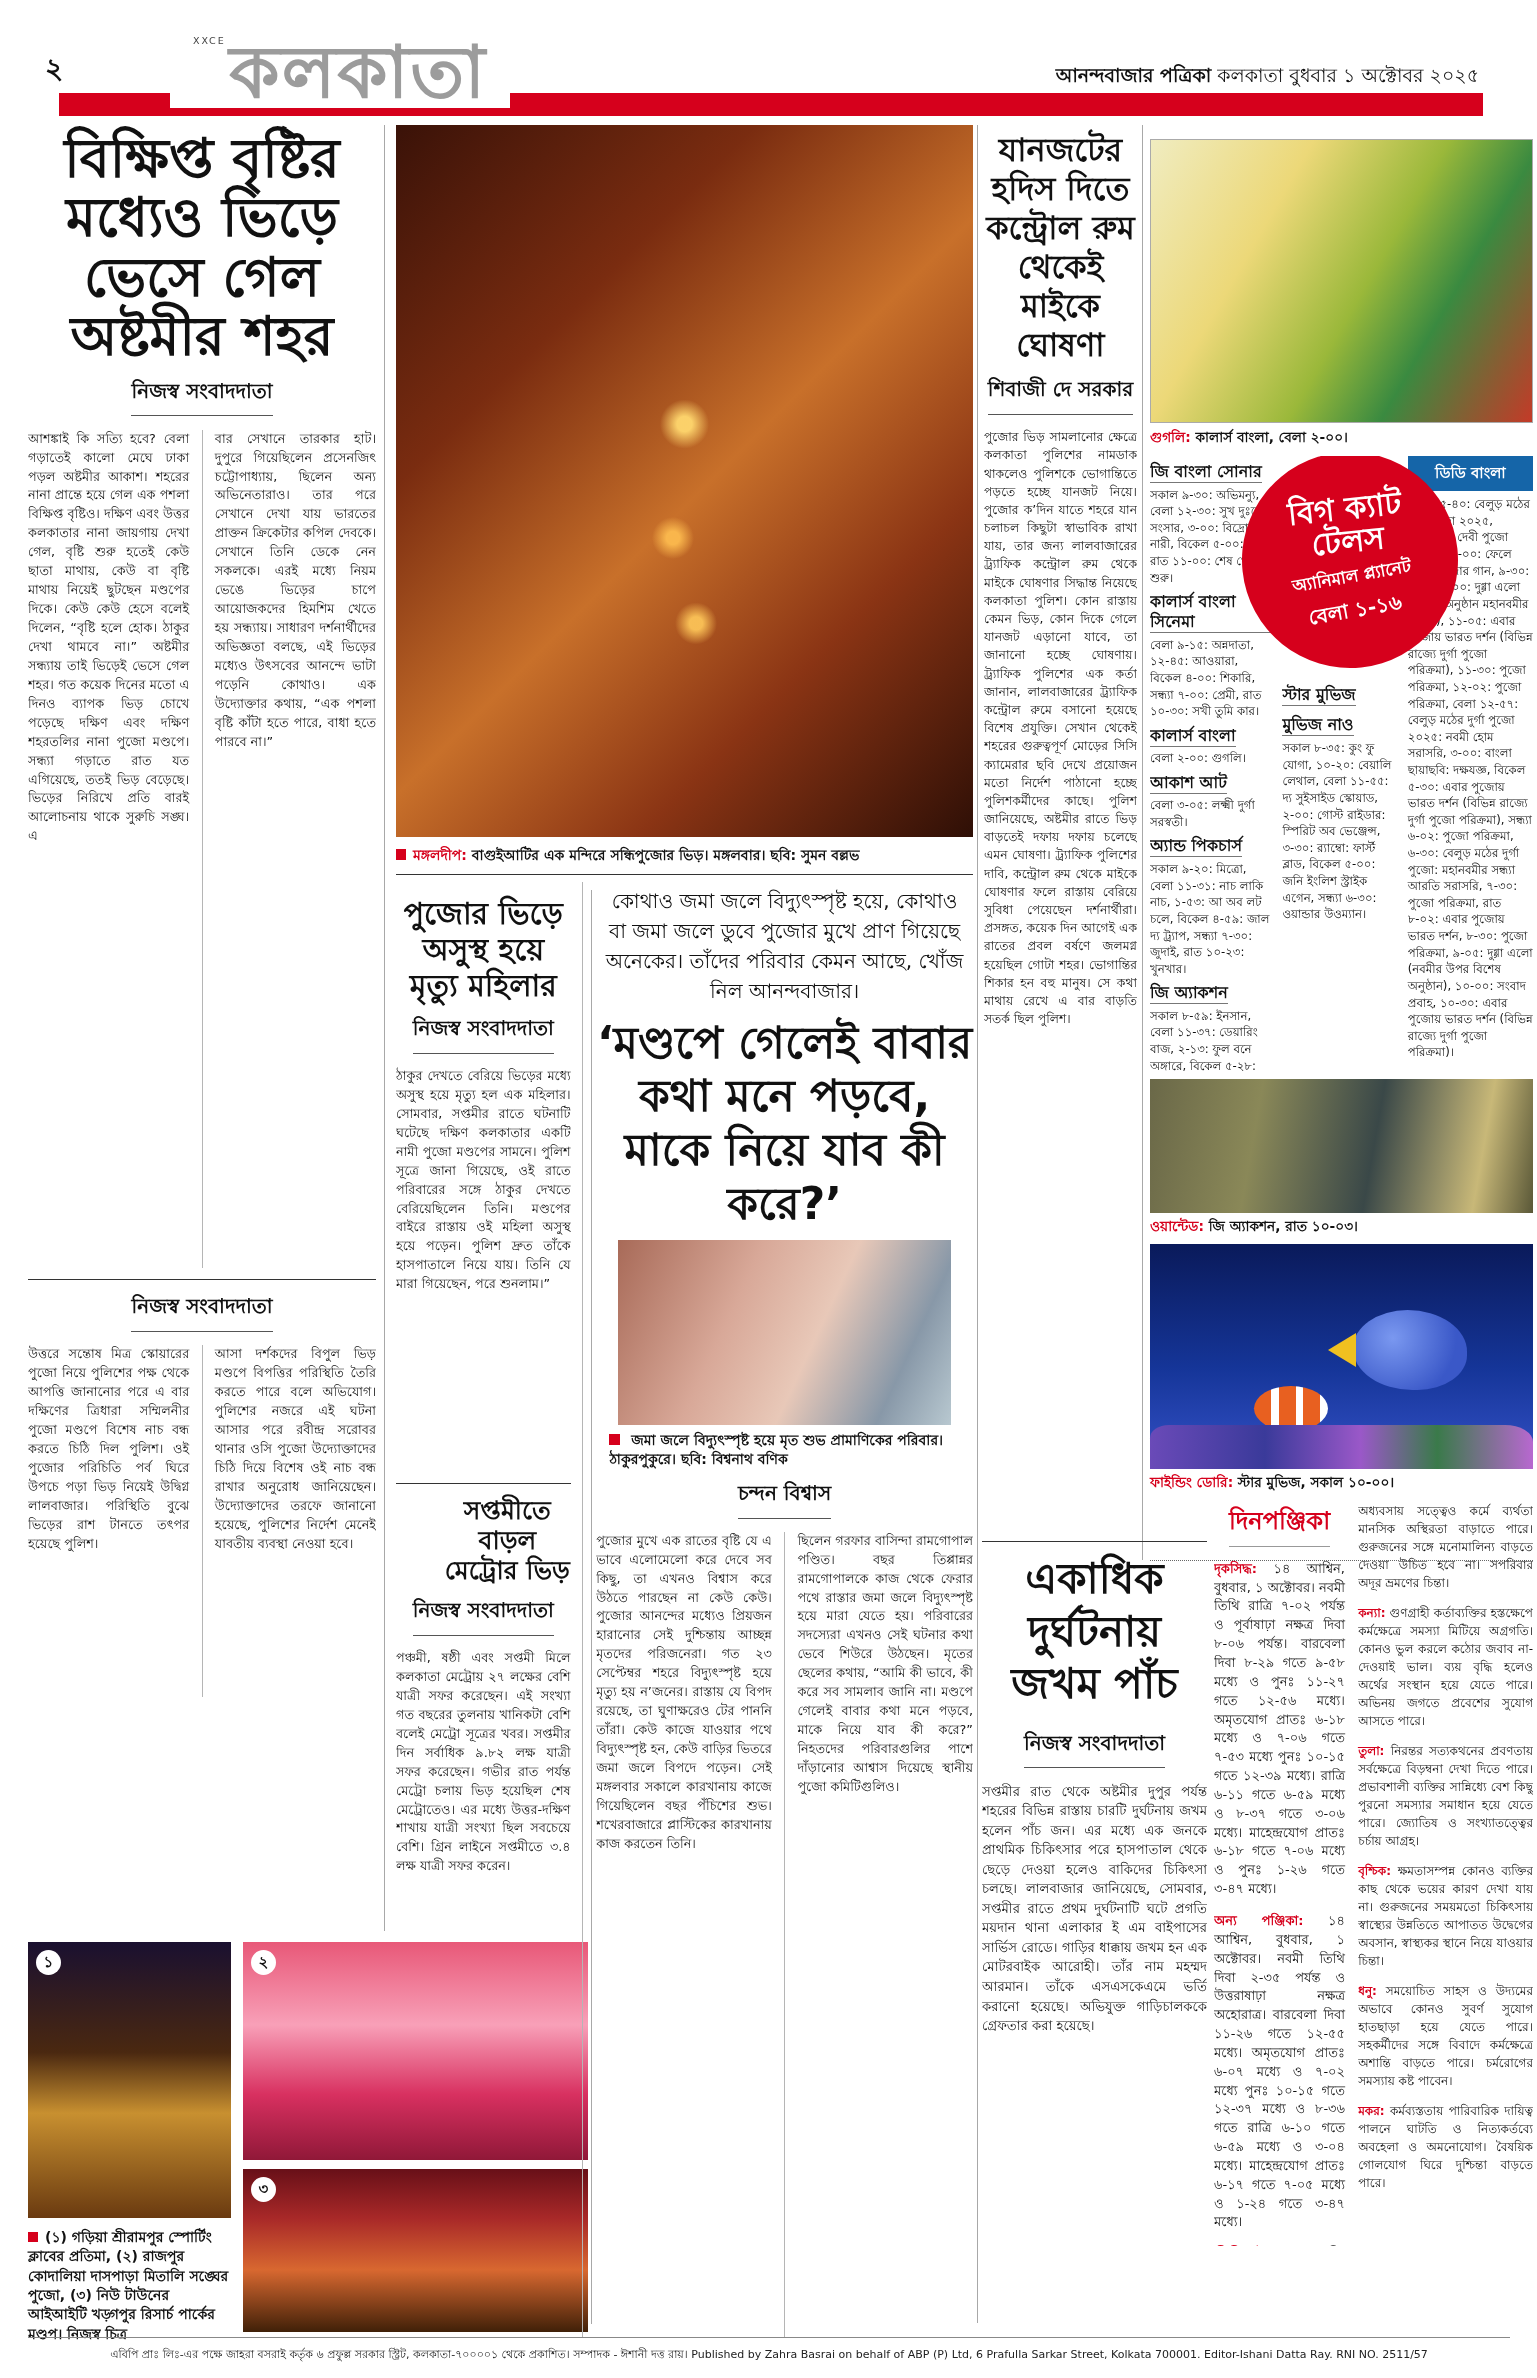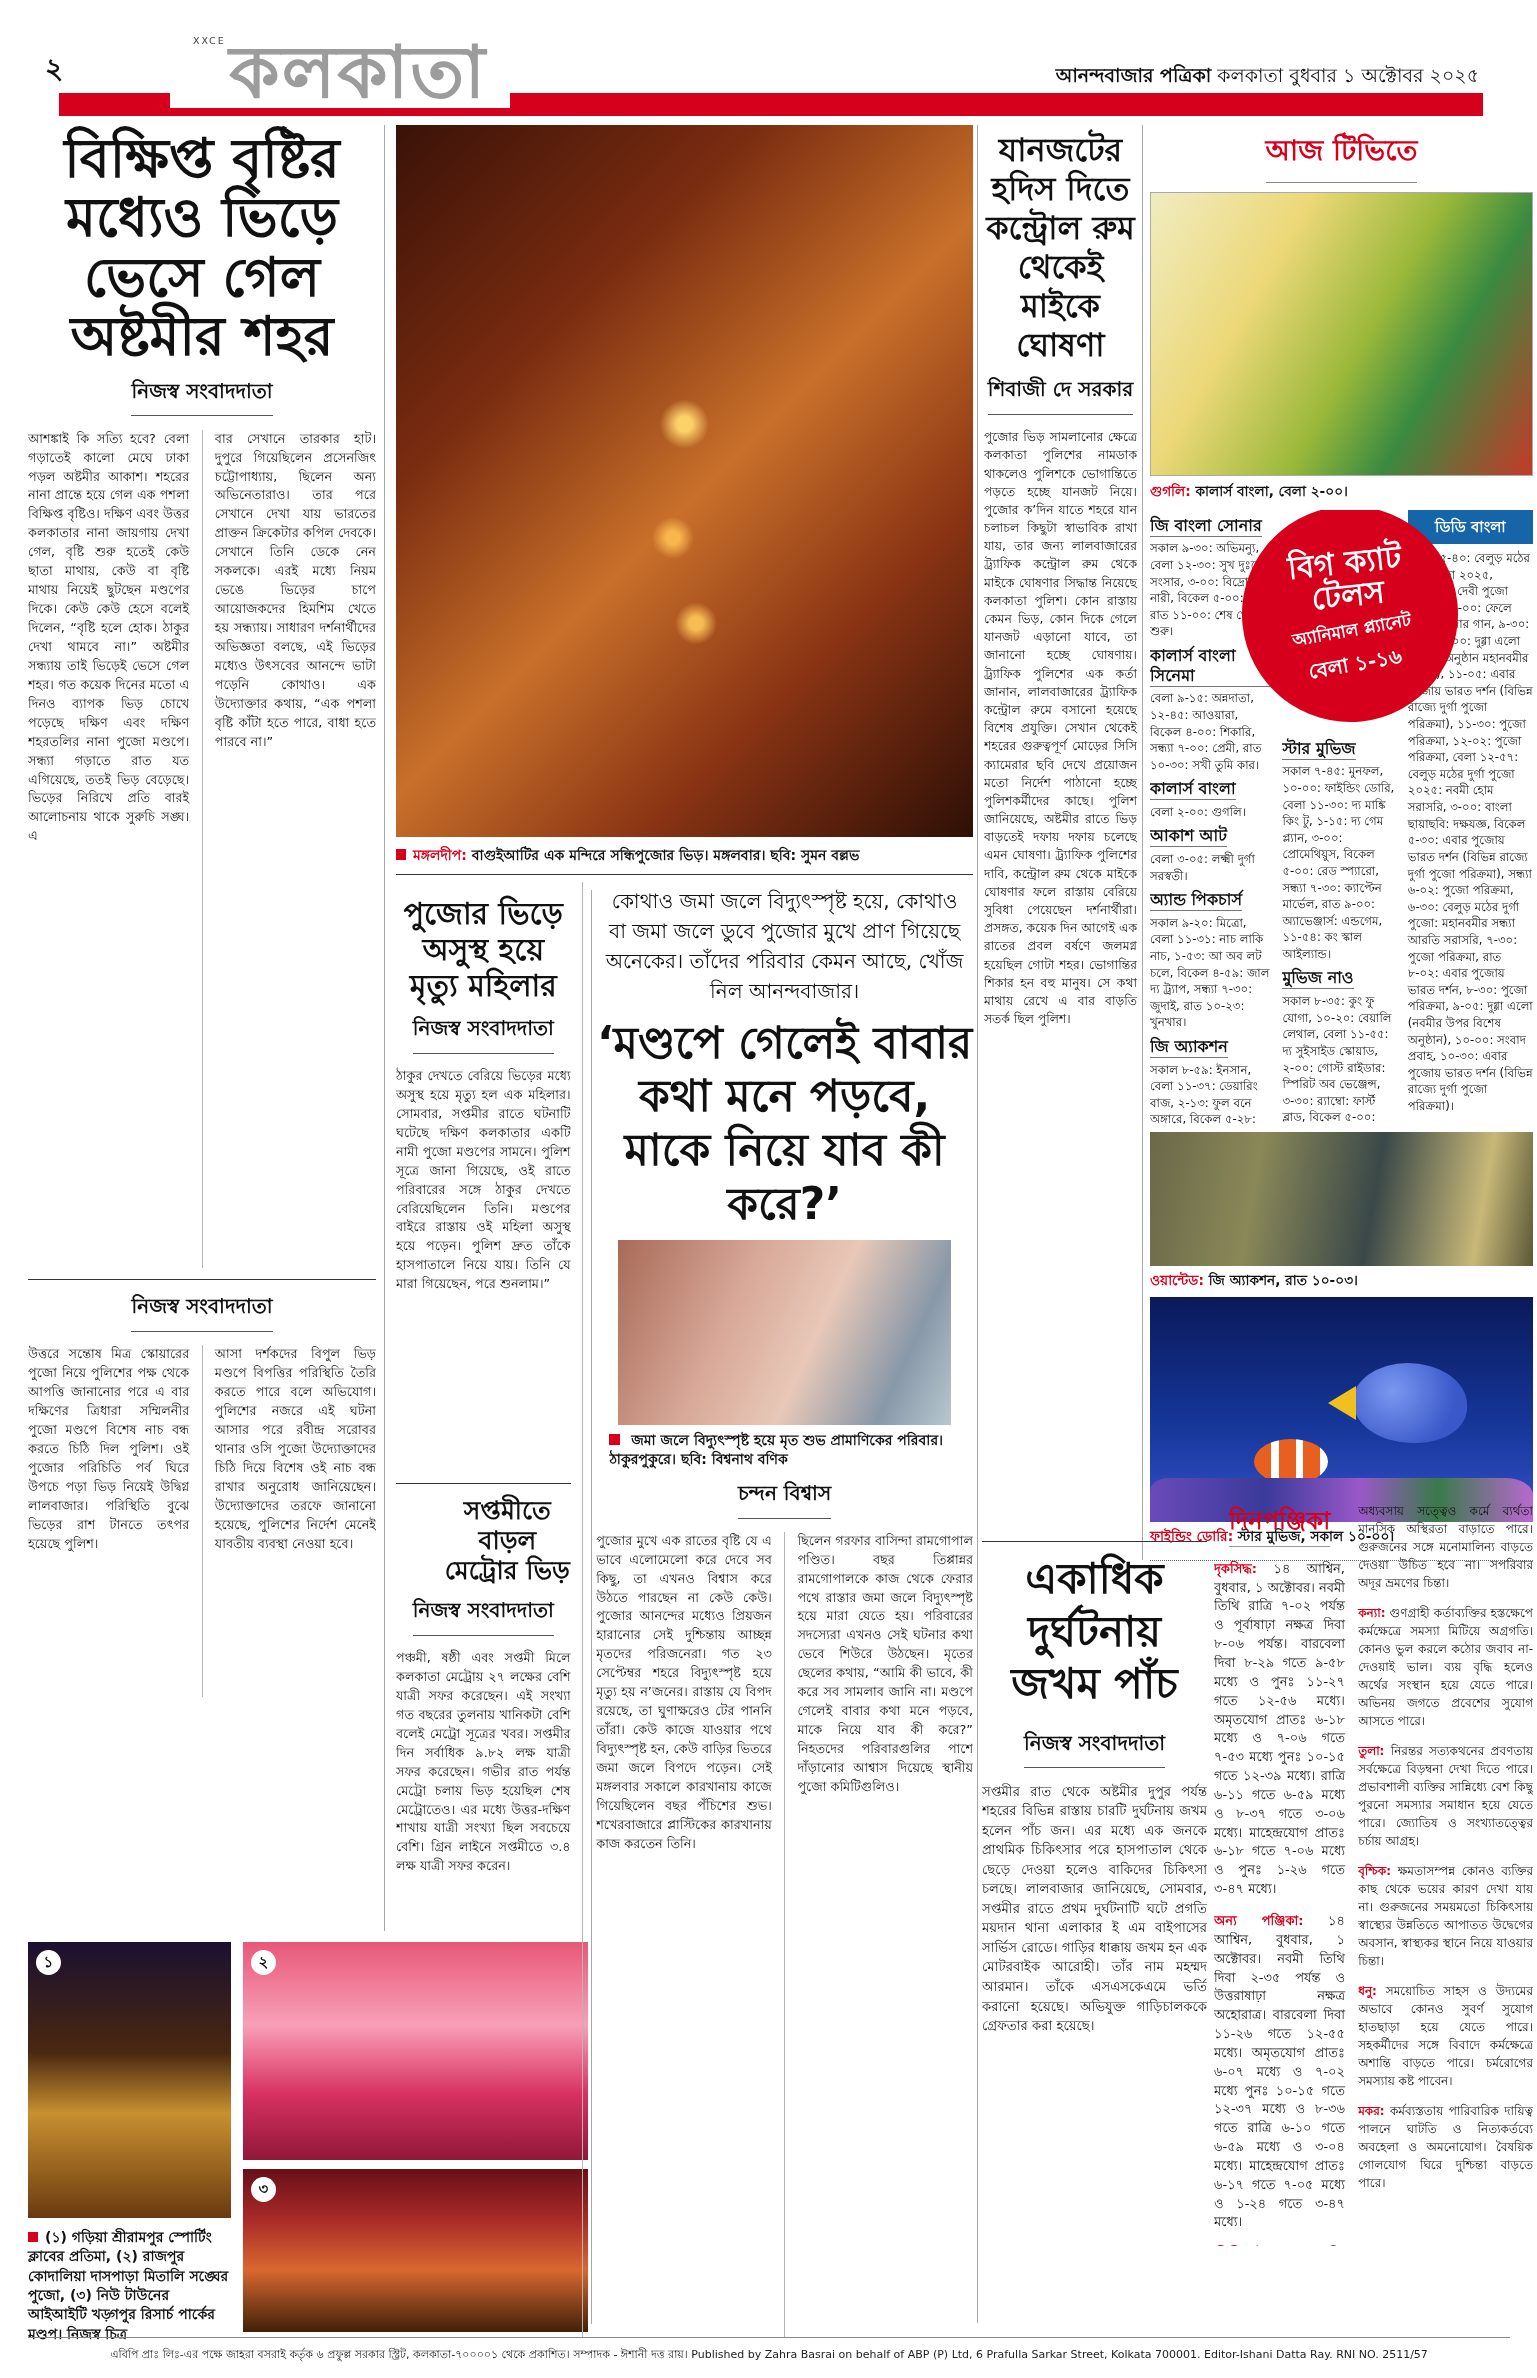--- a/index.html
+++ b/index.html
@@ -152,21 +152,20 @@
   </div>
 
   <div class="abs" style="left:982px;top:1541px;width:225px;">
     <hr class="hr" style="border-top-width:1.9px;margin:0 0 11.4px;">
     <div class="h-med" style="font-size:42px;line-height:1.25;">একাধিক দুর্ঘটনায় জখম পাঁচ</div>
     <div class="byline" style="margin-top:17px;"><span>নিজস্ব সংবাদদাতা</span></div>
     <div class="jtext" style="font-size:13.2px;height:443px;">সপ্তমীর রাত থেকে অষ্টমীর দুপুর পর্যন্ত শহরের বিভিন্ন রাস্তায় চারটি দুর্ঘটনায় জখম হলেন পাঁচ জন। এর মধ্যে এক জনকে প্রাথমিক চিকিৎসার পরে হাসপাতাল থেকে ছেড়ে দেওয়া হলেও বাকিদের চিকিৎসা চলছে। লালবাজার জানিয়েছে, সোমবার, সপ্তমীর রাতে প্রথম দুর্ঘটনাটি ঘটে প্রগতি ময়দান থানা এলাকার ই এম বাইপাসের সার্ভিস রোডে। গাড়ির ধাক্কায় জখম হন এক মোটরবাইক আরোহী। তাঁর নাম মহম্মদ আরমান। তাঁকে এসএসকেএমে ভর্তি করানো হয়েছে। অভিযুক্ত গাড়িচালককে গ্রেফতার করা হয়েছে।</div>
   </div>
 
   <div class="abs" style="left:1150px;top:129px;width:383px;">
-    <div class="tv-title"><span>আজ টিভিতে</span></div>
     <div class="photo" style="width:383px;height:284px;margin-top:9.5px;border:0.9px solid #aaa;box-sizing:border-box;background:linear-gradient(120deg,#f0ecc0,#ecd878 30%,#9ab83a 55%,#3a8a40 72%,#c43a28);"></div>
     <div class="cap" style="margin-top:5.7px;font-size:13.7px;">
       <span class="red">গুগলি:</span><span> কালার্স বাংলা, বেলা ২-০০।</span>
     </div>
 
     <div style="position:relative;display:flex;gap:11.4px;height:615px;overflow:hidden;margin-top:9.5px;">
       <div class="promo">
         <div class="l1">বিগ ক্যাট</div>
         <div class="l1">টেলস</div>
         <div class="l3">অ্যানিমাল প্ল্যানেট</div>
@@ -183,21 +182,20 @@
         <span class="chname">আকাশ আট</span>
         <div class="chlist">বেলা ৩-০৫: লক্ষ্মী দুর্গা সরস্বতী।</div>
         <span class="chname">অ্যান্ড পিকচার্স</span>
         <div class="chlist">সকাল ৯-২০: মিত্রো, বেলা ১১-৩১: নাচ লাকি নাচ, ১-৫৩: আ অব লট চলে, বিকেল ৪-৫৯: জাল দ্য ট্র্যাপ, সন্ধ্যা ৭-৩০: জুদাই, রাত ১০-২৩: খুনখার।</div>
         <span class="chname">জি অ্যাকশন</span>
         <div class="chlist">সকাল ৮-৫৯: ইনসান, বেলা ১১-৩৭: ডেয়ারিং বাজ, ২-১৩: ফুল বনে অঙ্গারে, বিকেল ৫-২৮: খাকি, সন্ধ্যা ৭-৩০: সিটিমার, রাত ১০-০৩: ওয়ান্টেড।</div>
       </div>
 
       <div style="width:114px;padding-top:223px;">
         <span class="chname">স্টার মুভিজ</span>
-        <div class="chlist">সকাল ৭-৪৫: মুনফল, ১০-০০: ফাইন্ডিং ডোরি, বেলা ১১-৩০: দ্য মাঙ্কি কিং টু, ১-১৫: দ্য গেম প্ল্যান, ৩-০০: প্রোমেথিয়ুস, বিকেল ৫-০০: রেড স্প্যারো, সন্ধ্যা ৭-৩০: ক্যাপ্টেন মার্ভেল, রাত ৯-০০: অ্যাভেঞ্জার্স: এন্ডগেম, ১১-৫৪: কং স্কাল আইল্যান্ড।</div>
         <span class="chname">মুভিজ নাও</span>
         <div class="chlist">সকাল ৮-৩৫: কুং ফু যোগা, ১০-২০: বেয়ালি লেথাল, বেলা ১১-৫৫: দ্য সুইসাইড স্কোয়াড, ২-০০: গোস্ট রাইডার: স্পিরিট অব ভেঞ্জেন্স, ৩-৩০: র‍্যাম্বো: ফার্স্ট ব্লাড, বিকেল ৫-০০: জনি ইংলিশ স্ট্রাইক এগেন, সন্ধ্যা ৬-৩০: ওয়ান্ডার উওম্যান।</div>
       </div>
 
       <div style="flex:1;">
         <div class="ddbox">ডিডি বাংলা</div>
         <div class="chlist">সকাল ৫-৪০: বেলুড় মঠের দুর্গা পুজো ২০২৫, মহানবমীর দেবী পুজো সরাসরি, ৯-০০: ফেলে আসা পুজোর গান, ৯-৩০: দুর্গা, ১০-০০: দুগ্গা এলো (বিশেষ অনুষ্ঠান মহানবমীর উপরে), ১১-০৫: এবার পুজোয় ভারত দর্শন (বিভিন্ন রাজ্যে দুর্গা পুজো পরিক্রমা), ১১-৩০: পুজো পরিক্রমা, ১২-০২: পুজো পরিক্রমা, বেলা ১২-৫৭: বেলুড় মঠের দুর্গা পুজো ২০২৫: নবমী হোম সরাসরি, ৩-০০: বাংলা ছায়াছবি: দক্ষযজ্ঞ, বিকেল ৫-৩০: এবার পুজোয় ভারত দর্শন (বিভিন্ন রাজ্যে দুর্গা পুজো পরিক্রমা), সন্ধ্যা ৬-০২: পুজো পরিক্রমা, ৬-৩০: বেলুড় মঠের দুর্গা পুজো: মহানবমীর সন্ধ্যা আরতি সরাসরি, ৭-৩০: পুজো পরিক্রমা, রাত ৮-০২: এবার পুজোয় ভারত দর্শন, ৮-৩০: পুজো পরিক্রমা, ৯-০৫: দুগ্গা এলো (নবমীর উপর বিশেষ অনুষ্ঠান), ১০-০০: সংবাদ প্রবাহ, ১০-৩০: এবার পুজোয় ভারত দর্শন (বিভিন্ন রাজ্যে দুর্গা পুজো পরিক্রমা)।</div>
       </div>
     </div>
 

